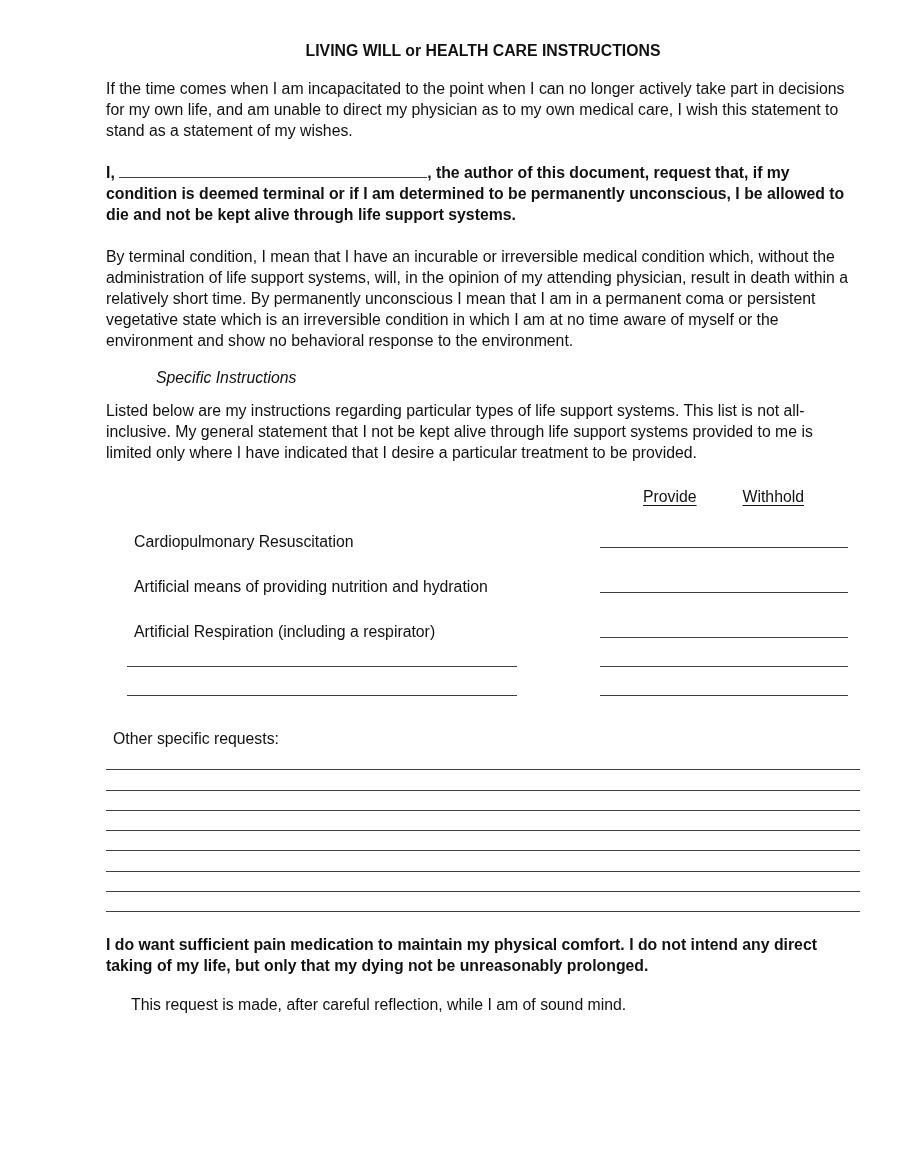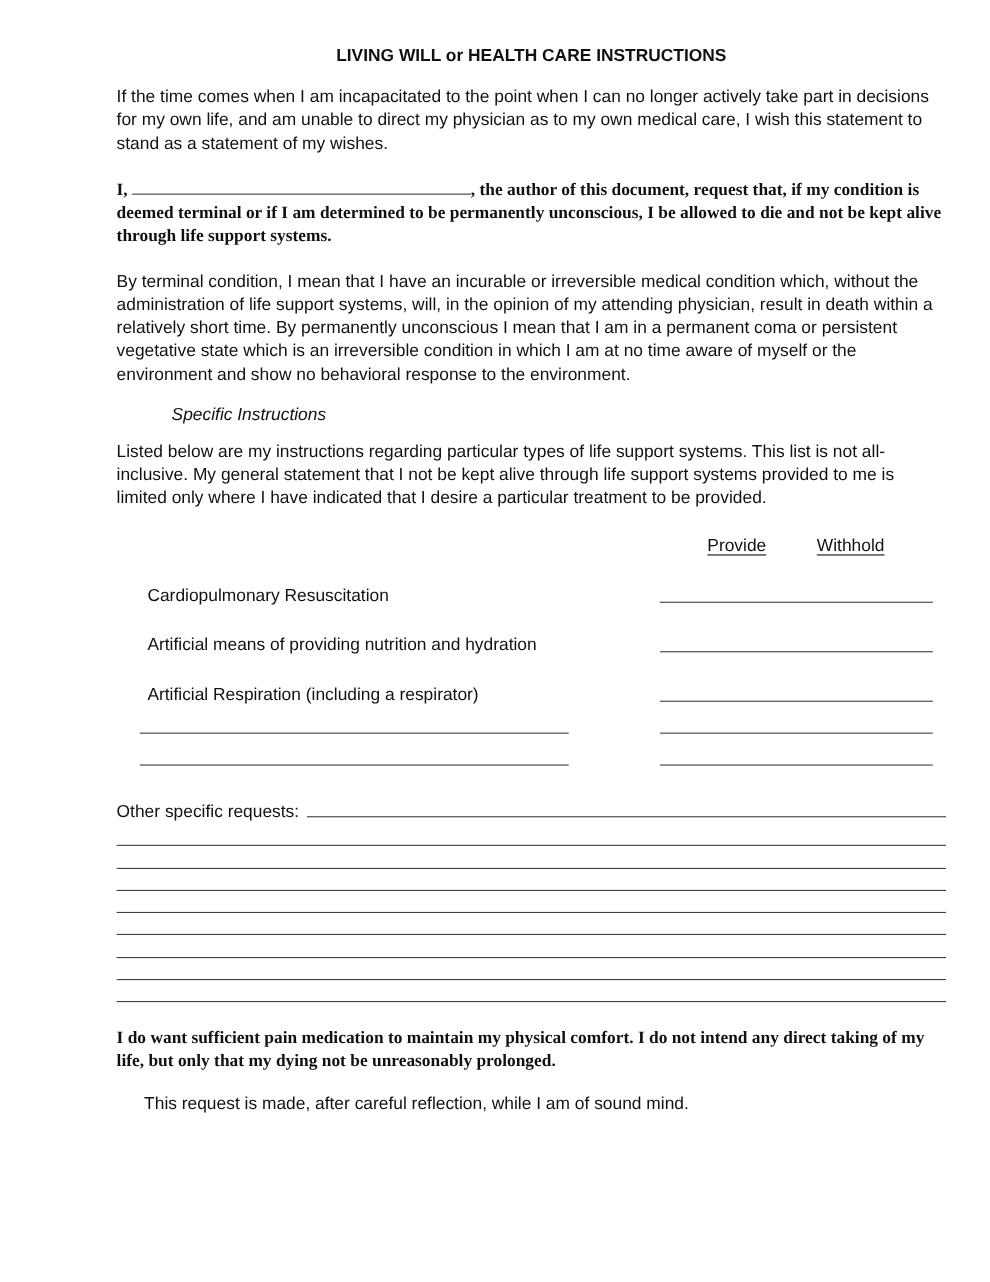--- a/index.html
+++ b/index.html
@@ -15,21 +15,21 @@
     padding:40px 40px 0 106px;
     overflow:hidden;
   }
   .doc-title {
     text-align:center;
     font-weight:bold;
     font-size:15.8px;
   }
   .para { margin-top:17px; }
   .para.gap { margin-top:21px; }
-  .bold { font-weight:bold;font-family:Liberation Serif, serif; }
+  .bold { font-weight:bold; }
   .italic { font-style:italic; }
 
   
   .blank {
     display:inline-block;
     border-bottom:1.6px solid #3f3f3f;
     height:12px;
   }
   .blank.author { width:308px; }
   .blank.date { width:48px; }
@@ -48,21 +48,21 @@
     border-bottom:1.6px solid #3f3f3f;
   }
   .t-row.blank-row { height:23px; margin-top:6px; }
   .t-row.blank-row .t-blank-left {
     position:absolute; left:21px; top:4px; width:390px; height:15px;
     border-bottom:1.6px solid #3f3f3f;
   }
   .t-row.blank-row .t-line { top:4px; }
 
   
-  .other-row { margin-top:28px; display:flex; align-items:baseline; }
+  .other-row { margin-top:28px; display:flex; align-items:baseline;flex-direction:column; }
   .other-row .fill-line {
     flex:1; margin-left:7px; height:13px;
     border-bottom:1.6px solid #3f3f3f;
   }
   .writing-lines { margin-top:0; }
   .w-line { height:20.3px; border-bottom:1.6px solid #3f3f3f; }
 
   .pain { margin-top:22px; }
   .sound-mind { margin-top:18px; padding-left:25px; }
 

